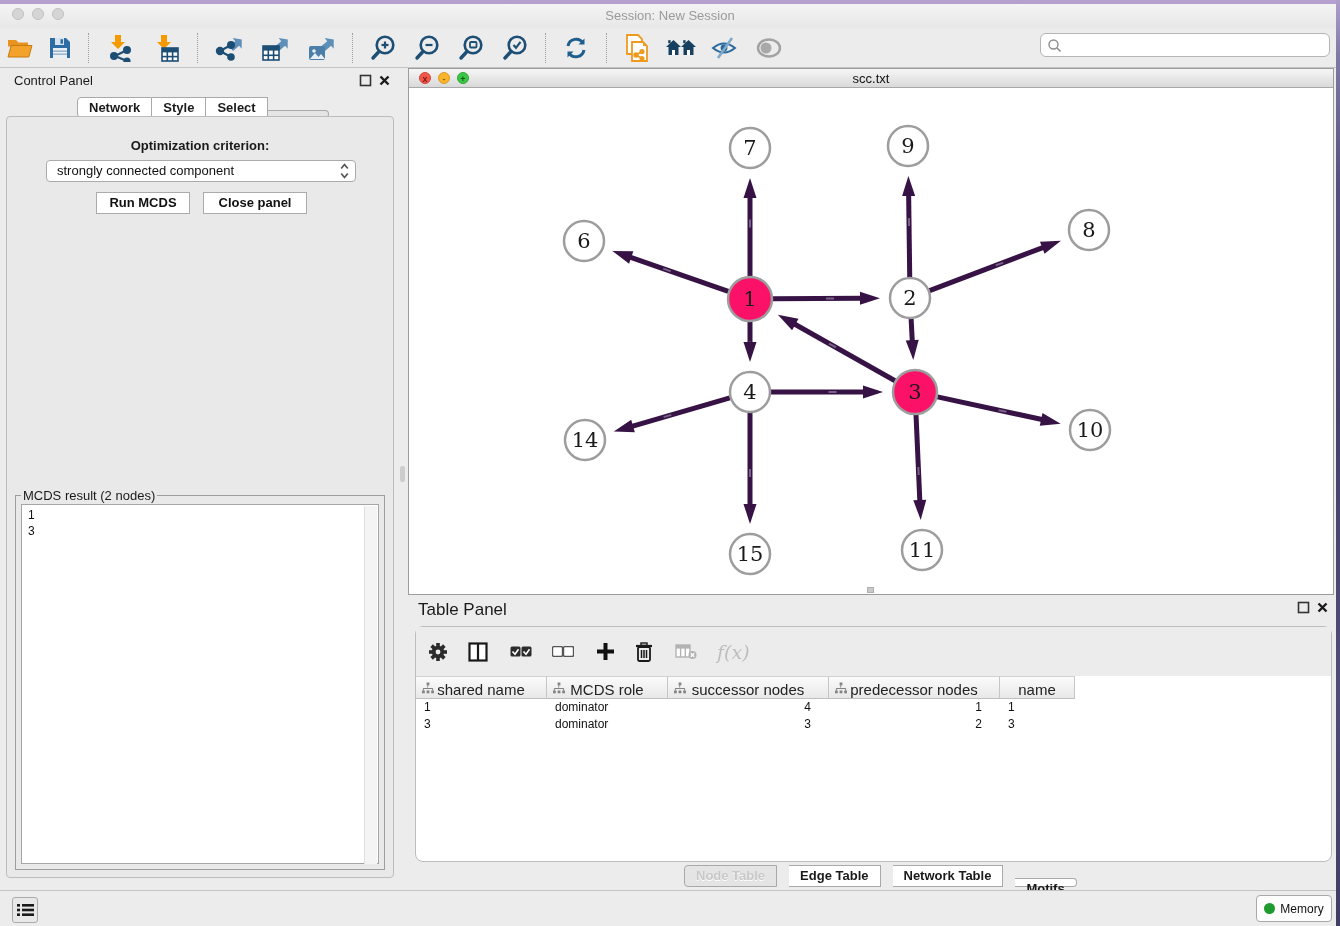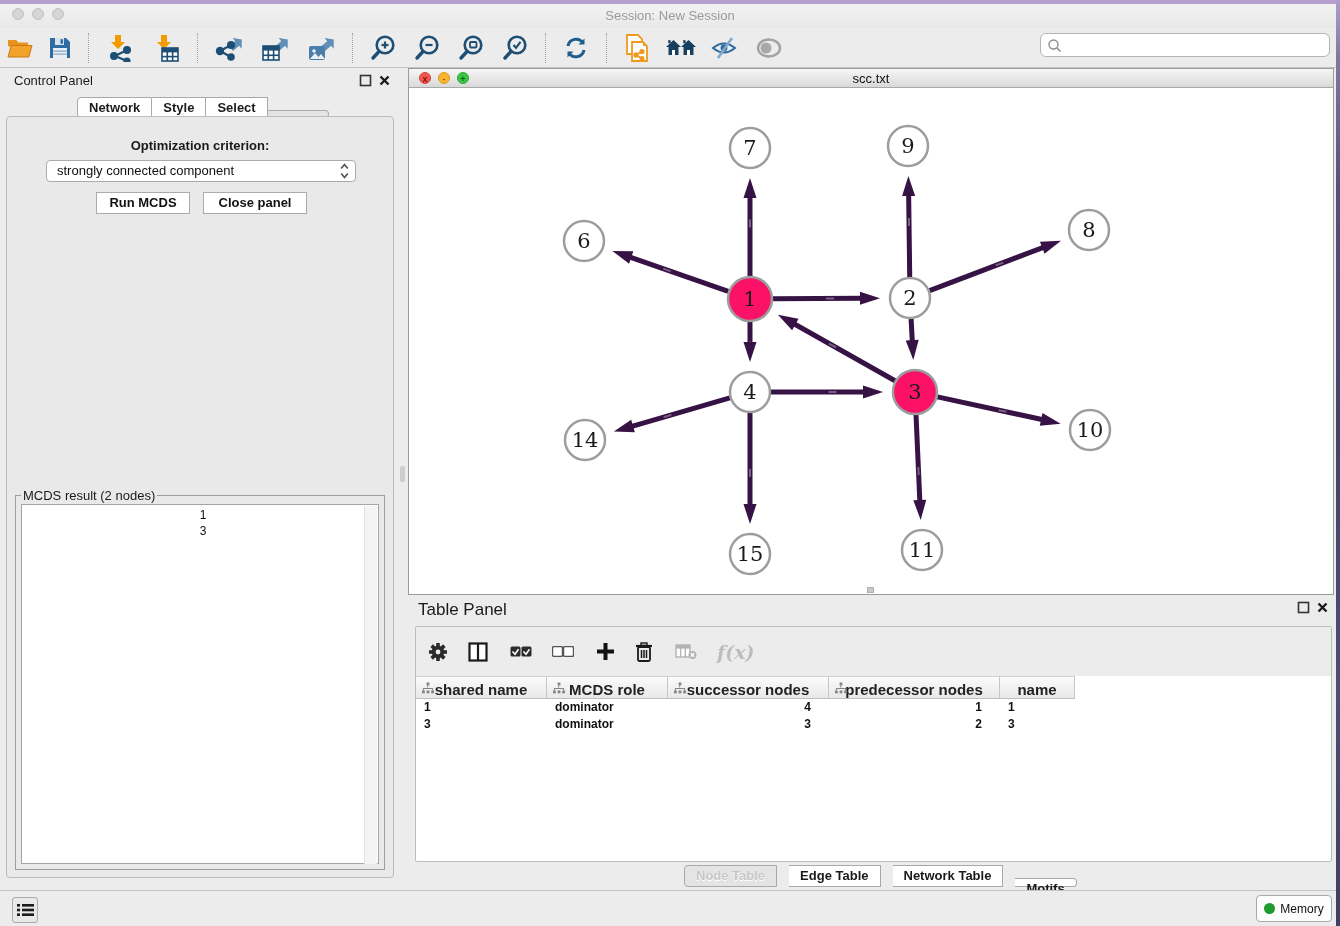--- a/index.html
+++ b/index.html
@@ -29,37 +29,37 @@
 .tab:first-child { border-left:1px solid #a9a9a9; border-radius:4px 0 0 4px; }
 .tab:last-child { border-radius:0 4px 4px 0;margin-top:13px; }
 .tab.active { background:#e4e4e4; color:#c8c8c8; text-shadow:0 1px 0 #fff; }
 #cp-body { left:6px; top:116px; width:388px; height:762px; background:#e9e9e9; border:1px solid #bcbcbc; border-radius:4px; }
 #opt-label { position:absolute; left:0; width:100%; top:21px; text-align:center; font-size:13px; font-weight:bold; color:#1a1a1a; }
 #dropdown { position:absolute; left:39px; top:43px; width:310px; height:22px; background:#fff; border:1px solid #ababab; border-radius:4px; font-size:13px; color:#111; line-height:20px; padding-left:10px; }
 #dd-arrows { position:absolute; right:6px; top:2px; width:9px; height:16px; }
 .btn { position:absolute; top:75px; height:22px; background:#fff; border:1px solid #ababab; border-radius:0; font-size:13px; font-weight:bold; color:#111; text-align:center; line-height:20px; }
 #run-btn { left:89px; width:94px; }
 #close-btn { left:196px; width:104px; }
-#result-box { position:absolute; left:8px; top:378px; width:370px; height:375px; border:1px solid #9d9d9d;text-align:center; }
+#result-box { position:absolute; left:8px; top:378px; width:370px; height:375px; border:1px solid #9d9d9d; }
 #result-legend { position:absolute; left:5px; top:-8px; background:#e9e9e9; font-size:13px; color:#1a1a1a; padding:0 2px; }
 #result-inner { position:absolute; left:5px; top:8px; width:358px; height:360px; background:#fff; border:1px solid #a5a5a5; font-size:12px; color:#111; padding:2px 0 0 6px; line-height:16px; }
 #result-scroll { position:absolute; right:1px; top:1px; width:13px; height:358px; background:#f4f4f4; border-left:1px solid #e0e0e0; }
 
 
 #netwin { left:408px; top:68px; width:926px; height:527px; background:#fff; border:1px solid #9c9c9c; }
 #net-titlebar { position:absolute; left:0; top:0; width:100%; height:19px; background:linear-gradient(#f6f6f6,#d9d9d9); border-bottom:1px solid #a8a8a8; }
 .tl { position:absolute; top:3px; width:12px; height:12px; border-radius:50%; font-size:9px; line-height:12px; text-align:center; font-weight:bold; }
 #net-title { position:absolute; left:0; right:0; top:2px; text-align:center; font-size:13px; color:#111; }
 #graph-svg { position:absolute; left:0; top:20px; }
 #net-grip { position:absolute; left:458px; bottom:1px; width:7px; height:6px; background:#c9c9c9; border:1px solid #b0b0b0; }
 #split-handle { left:400px; top:466px; width:5px; height:16px; background:#cdcdcd; border-radius:2px; }
 
 
 #tp-title { position:absolute; left:418px; top:600px; font-size:17px; color:#1a1a1a; }
-#table-box { left:415px; top:626px; width:917px; height:236px; background:#fff; border:1px solid #bdbdbd; border-radius:2px;font-weight:bold; }
+#table-box { left:415px; top:626px; width:917px; height:236px; background:#fff; border:1px solid #bdbdbd; border-radius:8px; }
 #tp-toolbar { position:absolute; left:0; top:0; width:100%; height:49px; background:#ececec; display:flex; align-items:center; padding-left:12px; }
 .tpi { margin-right:14px; display:flex; align-items:center; }
 #thead { position:absolute; left:0; top:49px; height:23px; display:flex; }
 .th { background:linear-gradient(#fbfbfb,#e8e8e8); border-right:1px solid #c6c6c6; border-top:1px solid #d2d2d2; border-bottom:1px solid #c0c0c0; position:relative; font-size:15px; color:#222; display:flex; align-items:flex-end; justify-content:center; }
 .th .tree { position:absolute; left:6px; top:5px; }
 #tbody { position:absolute; left:0; top:72px; width:100%; }
 .tr { display:flex; height:17px; font-size:12px; color:#111; }
 .td { overflow:hidden; white-space:nowrap; padding-top:1px; }
 .td.l { text-align:left; padding-left:8px; }
 .td.r { text-align:right; padding-right:18px; }

